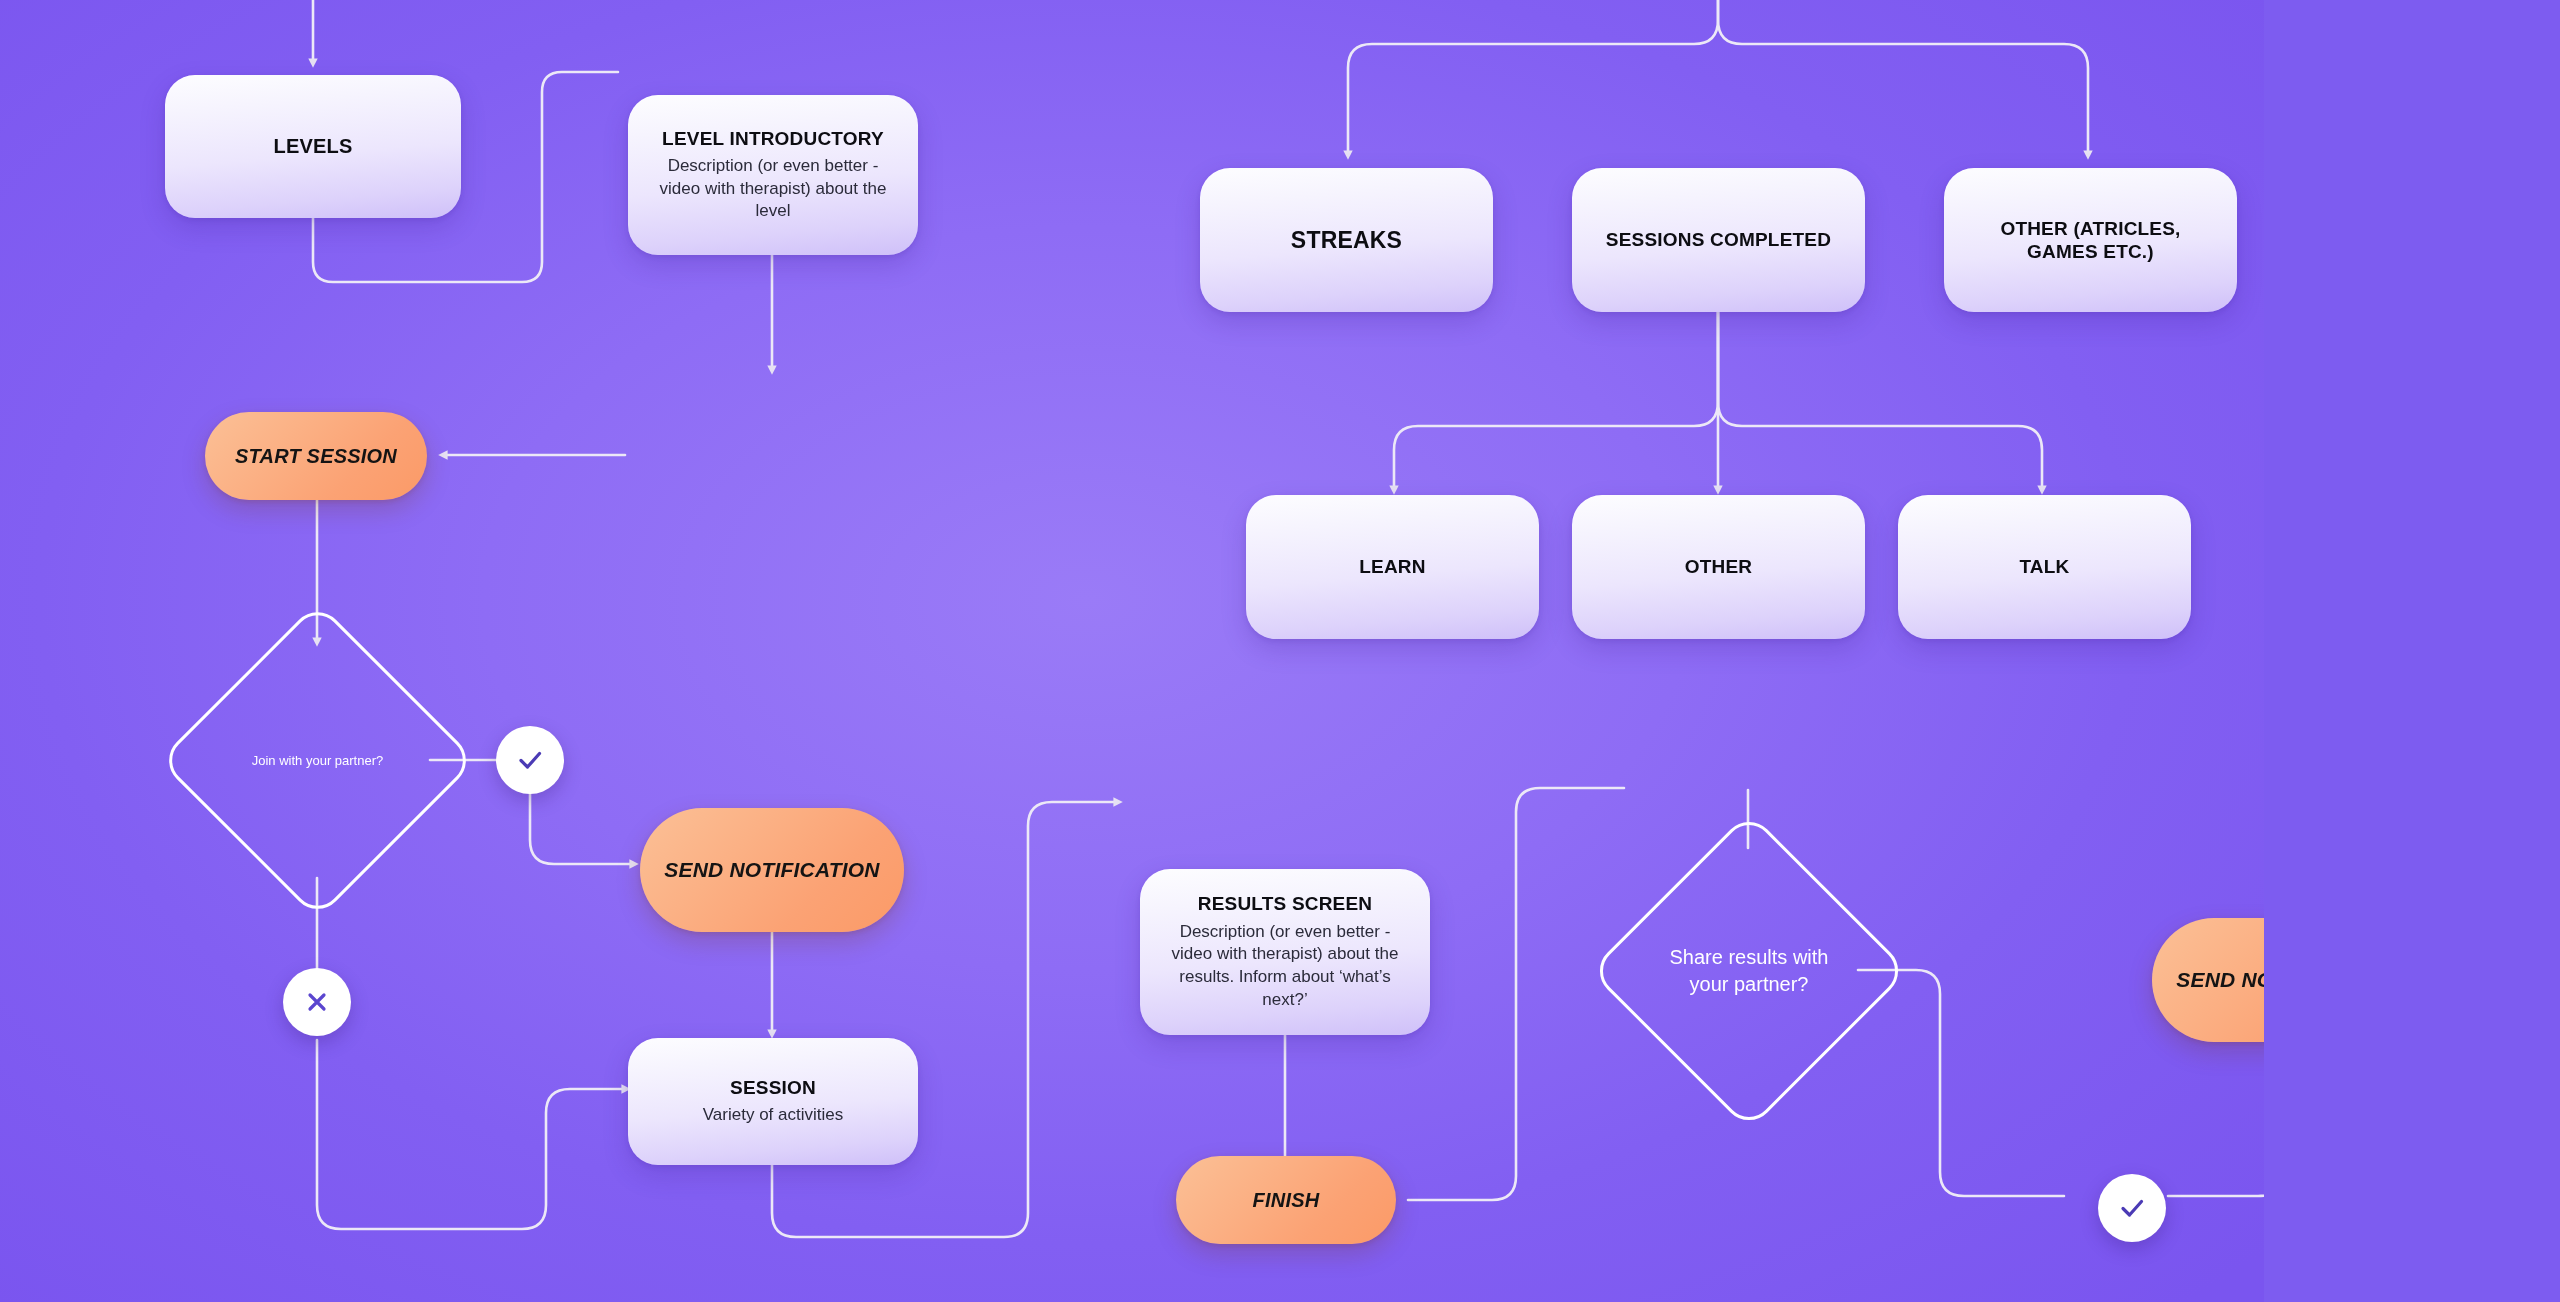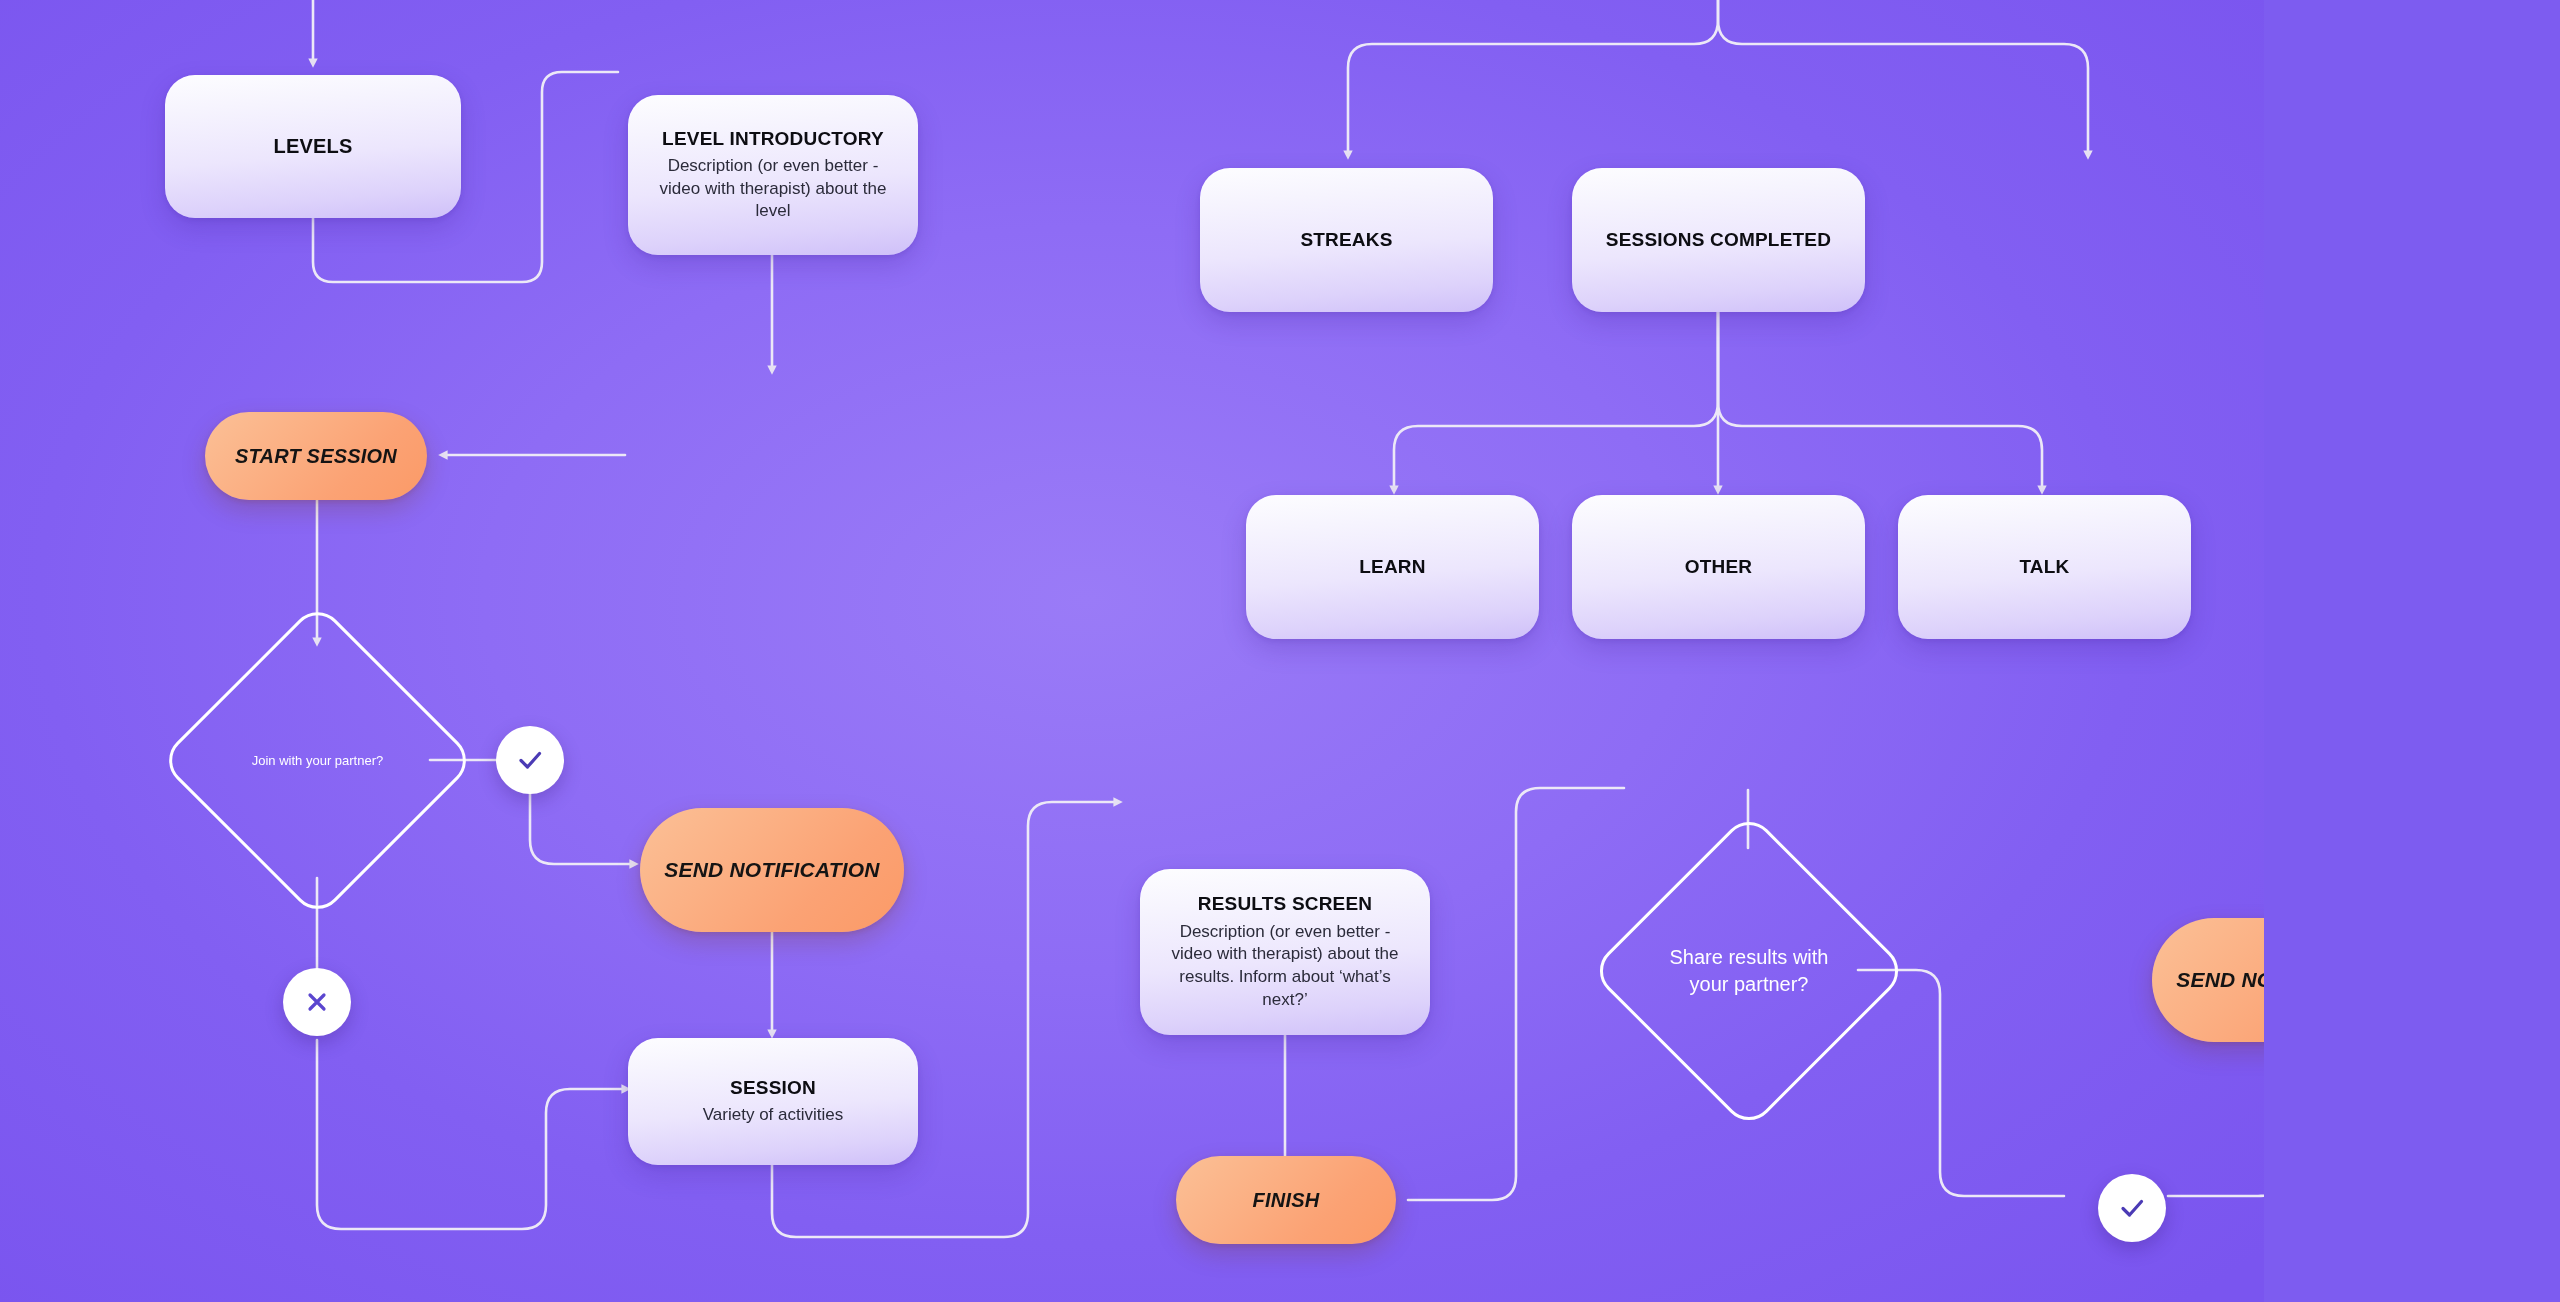--- a/index.html
+++ b/index.html
@@ -176,27 +176,30 @@
     <svg width="34" height="34" viewBox="0 0 34 34">
       <path d="M8 17.5 L14.5 24 L26.5 10.5" fill="none" stroke="#4b3bb5" stroke-width="3.2" stroke-linecap="round" stroke-linejoin="round"></path>
     </svg>
   </div>
 
   <div class="node pill" style="left:2152px; top:918px; width:264px; height:124px; font-size:21px;">
     <span>SEND NOTIFICATION</span>
   </div>
 
   <div class="node card" style="left:1200px; top:168px; width:293px; height:144px;">
-    <div class="title" style="font-size:19px;">STREAKS</div>
+    <div class="title" style="font-size:23px;">STREAKS</div>
   </div>
 
   <div class="node card" style="left:1572px; top:168px; width:293px; height:144px;">
     <div class="title" style="font-size:19px;text-align:right;">SESSIONS COMPLETED</div>
   </div>
 
+  <div class="node card" style="left:1944px; top:168px; width:293px; height:144px;">
+    <div class="title" style="font-size:19px; max-width:250px;">OTHER (ATRICLES, GAMES ETC.)</div>
+  </div>
 
   <div class="node card" style="left:1246px; top:495px; width:293px; height:144px;">
     <div class="title" style="font-size:19px;">LEARN</div>
   </div>
 
   <div class="node card" style="left:1572px; top:495px; width:293px; height:144px;">
     <div class="title" style="font-size:19px;">OTHER</div>
   </div>
 
   <div class="node card" style="left:1898px; top:495px; width:293px; height:144px;">

